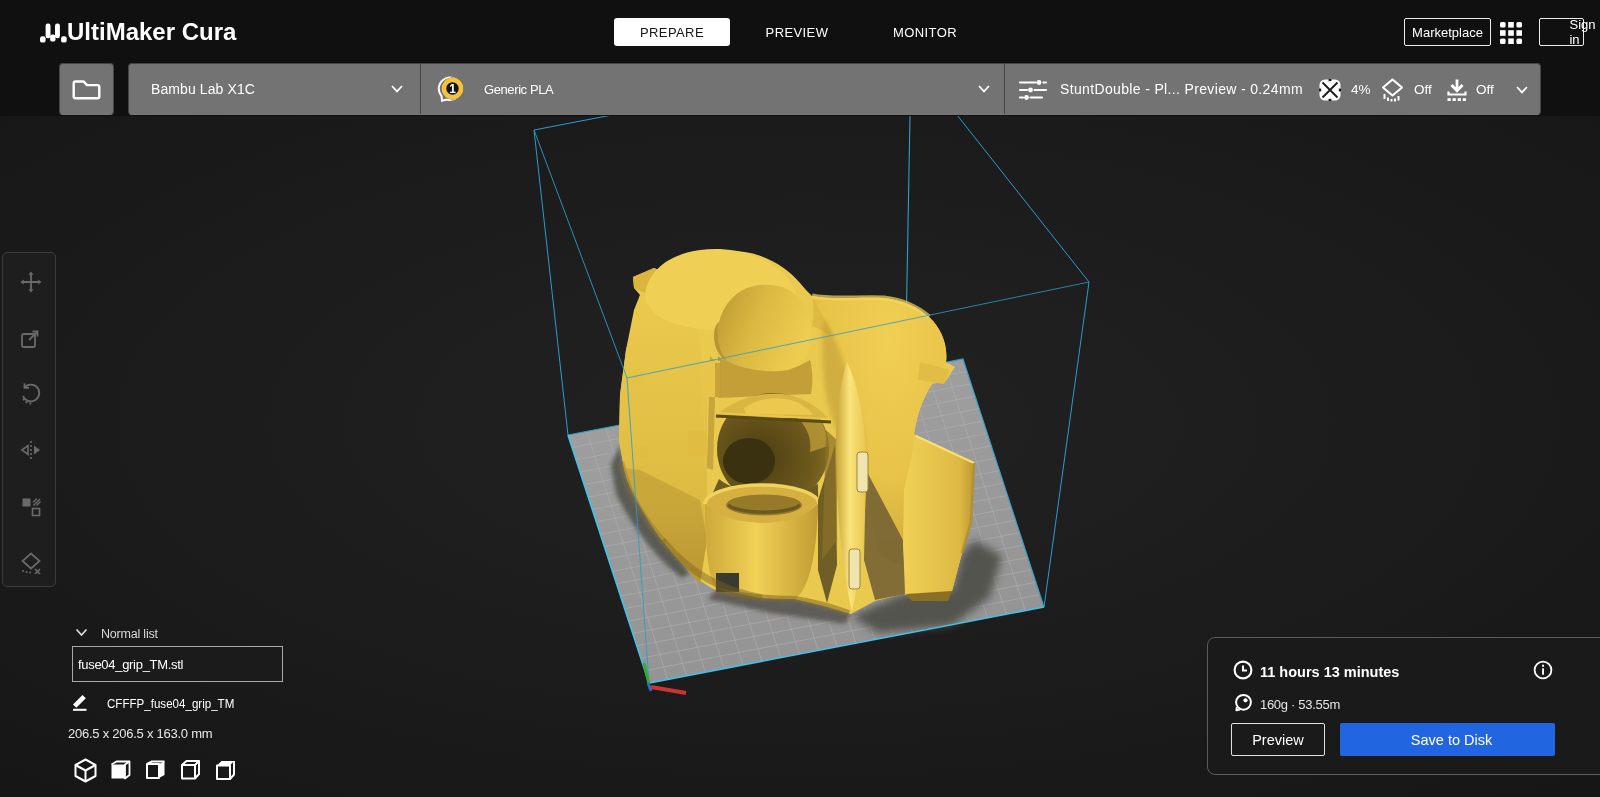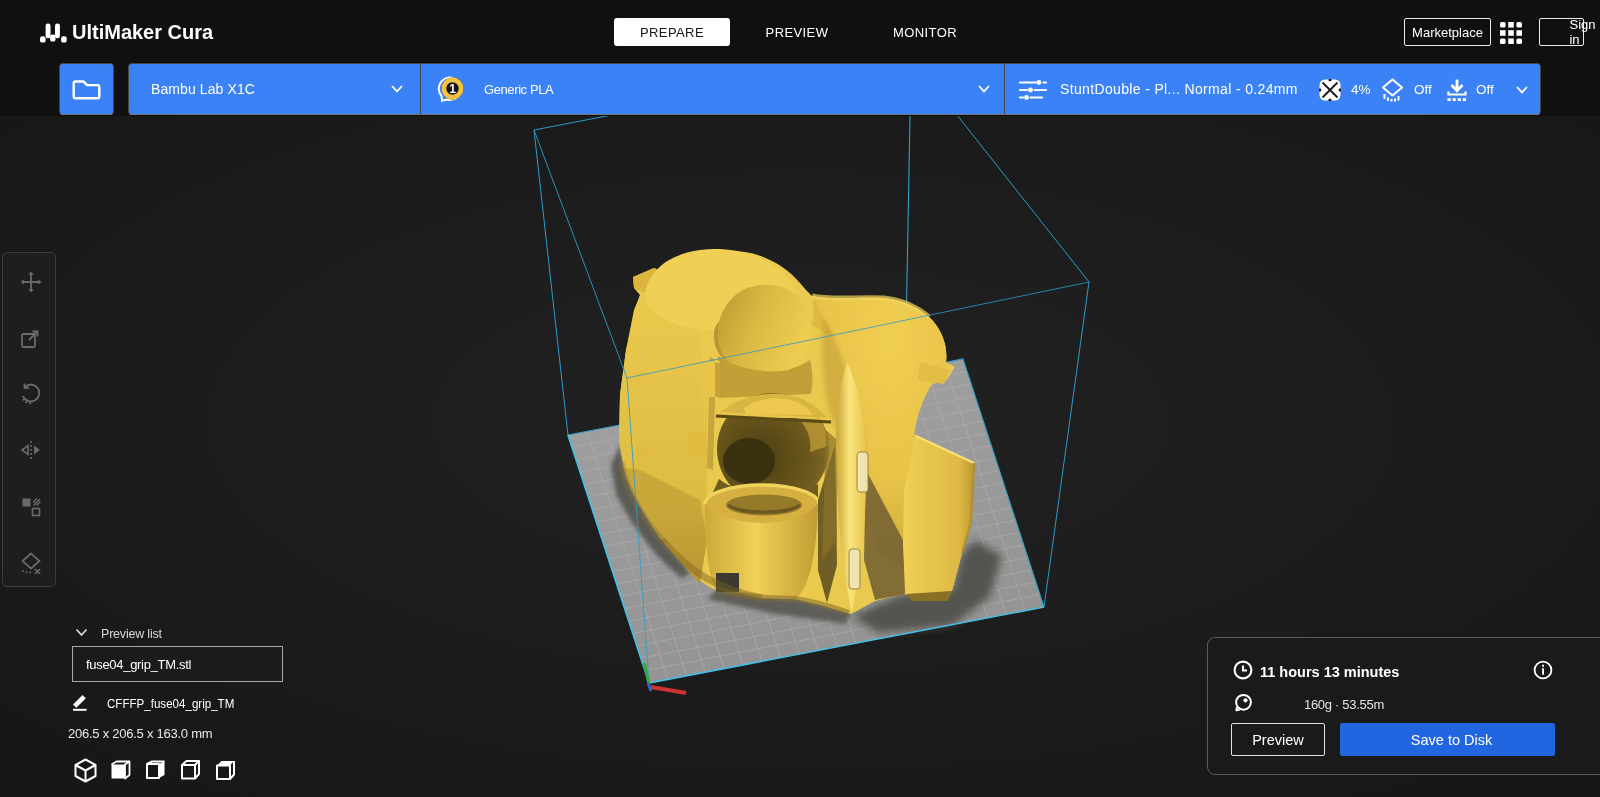--- a/index.html
+++ b/index.html
@@ -3,36 +3,36 @@
 <style>
 *{margin:0;padding:0;box-sizing:border-box;font-family:"Liberation Sans",sans-serif;}
 html,body{width:1600px;height:797px;overflow:hidden;background:#101010;}
 body{position:relative;}
 #scene{position:absolute;left:0;top:116px;}
 .abs{position:absolute;}
 .flexc{display:flex;align-items:center;justify-content:center;}
 
 #hdr{position:absolute;left:0;top:0;width:1600px;height:116px;background:#101010;}
 #logo{position:absolute;left:40px;top:19px;height:26px;display:flex;align-items:center;}
-#logotext{color:#fff;font-size:20px;font-weight:bold;letter-spacing:0px;margin-left:5px;}
+#logotext{color:#fff;font-size:24px;font-weight:bold;letter-spacing:0px;}
 .tab{position:absolute;top:18px;height:28px;color:#fff;font-size:13px;letter-spacing:0.4px;display:flex;align-items:center;justify-content:center;}
 #tab1{left:614px;width:116px;background:#fff;color:#161616;border-radius:3px;}
 #tab2{left:757px;width:80px;}
 #tab3{left:884px;width:82px;}
 .hbtn{position:absolute;top:18px;height:28px;border:1px solid #ececec;border-radius:2px;color:#fff;font-size:13px;display:flex;align-items:center;justify-content:center;background:#101010;}
 
-.tbox{position:absolute;top:63px;height:52px;background:#3b82f6;border:1px solid #454545;border-bottom-color:#767676;}
+.tbox{position:absolute;top:63px;height:52px;background:#737373;border:1px solid #454545;border-bottom-color:#767676;}
 #fbtn{left:59px;width:55px;height:52px;border-radius:4px;}
 #selbar{left:128px;width:1413px;border-radius:4px;}
 .vdiv{position:absolute;top:0;bottom:0;width:1px;background:#454545;}
 .tbtext{color:#fff;position:absolute;top:0;height:50px;display:flex;align-items:center;}
 
 #tools{position:absolute;left:2px;top:252px;width:54px;height:335px;background:#1e1e1e;border:1px solid #3c3c3c;border-radius:5px;}
 .ticon{position:absolute;left:17px;width:22px;height:22px;}
-#objinput{position:absolute;left:72px;top:646px;width:211px;height:36px;border:1px solid #aaa;background:#1b1b1b;color:#fff;font-size:13px;letter-spacing:-0.3px;display:flex;align-items:center;padding-left:13px;}
+#objinput{position:absolute;left:72px;top:646px;width:211px;height:36px;border:1px solid #aaa;background:#1b1b1b;color:#fff;font-size:13px;letter-spacing:-0.3px;display:flex;align-items:center;padding-left:5px;}
 
 #job{position:absolute;left:1207px;top:637px;width:418px;height:138px;background:#1a1a1a;border:1px solid #5c5c5c;border-radius:8px;}
 #prevbtn{position:absolute;left:23px;top:85px;width:94px;height:33px;border:1.5px solid #e2e2e2;border-radius:2px;color:#fff;font-size:14.5px;display:flex;align-items:center;justify-content:center;background:#1a1a1a;}
 #savebtn{position:absolute;left:132px;top:85px;width:215px;height:33px;background:#2166e0;border-radius:2px;color:#fff;font-size:14.5px;display:flex;align-items:center;justify-content:center;padding-left:8px;}
 </style></head>
 <body>
 
 <svg id="scene" width="1600" height="681" viewBox="0 116 1600 681">
  <defs>
   <radialGradient id="vbg" cx="0.5" cy="0.45" r="0.75">
@@ -259,21 +259,21 @@
         <circle cx="21" cy="5.5" r="2.4" stroke="none"></circle>
         <path d="M25.5 5.5 H28"></path>
    <path d="M2 13 H9"></path>
         <circle cx="12.5" cy="13" r="2.4" stroke="none"></circle>
         <path d="M16.5 13 H28"></path>
    <path d="M2 20.5 H5"></path>
         <circle cx="8.5" cy="20.5" r="2.4" stroke="none"></circle>
         <path d="M12.5 20.5 H24"></path>
   </g>
  </svg>
- <div class="tbtext" style="left:931px;font-size:14px;letter-spacing:0.35px;">StuntDouble - Pl... Normal - 0.24mm</div>
+ <div class="tbtext" style="left:931px;font-size:14px;letter-spacing:0.35px;">StuntDouble - Pl... Preview - 0.24mm</div>
  <svg class="abs" style="left:1190px;top:15px;" width="22" height="22" viewBox="0 0 22 22">
   <rect x="0.5" y="0.5" width="21" height="21" rx="5.5" fill="#fff"></rect>
   <g stroke="#191919" stroke-width="1.8">
    <path d="M3.5 3.5 L18.5 18.5 M18.5 3.5 L3.5 18.5"></path>
   </g>
   <g fill="#191919">
    <rect x="9.6" y="0" width="2.8" height="2.2"></rect>
         <rect x="9.6" y="19.8" width="2.8" height="2.2"></rect>
    <rect x="0" y="9.6" width="2.2" height="2.8"></rect>
         <rect x="19.8" y="9.6" width="2.2" height="2.8"></rect>
@@ -367,21 +367,21 @@
       </g>
   <g stroke="#6a6a6a" stroke-width="1.6">
         <path d="M15 17 L20 22 M20 17 L15 22"></path>
       </g>
  </svg>
 </div>
 
 <svg class="abs" style="left:75px;top:628px;" width="13" height="9" viewBox="0 0 13 9">
     <path d="M1.5 1.5 L6.5 7 L11.5 1.5" fill="none" stroke="#ddd" stroke-width="1.7"></path>
   </svg>
-<div class="abs" style="left:101px;top:627px;font-size:12.5px;letter-spacing:-0.2px;color:#d8d8d8;">Preview list</div>
+<div class="abs" style="left:101px;top:627px;font-size:12.5px;letter-spacing:-0.2px;color:#d8d8d8;">Normal list</div>
 <div id="objinput">fuse04_grip_TM.stl</div>
 <svg class="abs" style="left:72px;top:695px;" width="17" height="16" viewBox="0 0 17 16">
  <path d="M1 11.5 L10.5 2 L13.8 5.3 L4.3 14.8 Z" fill="#fff" transform="translate(0,-2)"></path>
  <path d="M1 14.8 H14.5" stroke="#fff" stroke-width="2"></path>
 </svg>
 <div class="abs" style="left:107px;top:696px;font-size:13px;color:#fff;transform:scaleX(0.89);transform-origin:left;">CFFFP_fuse04_grip_TM</div>
 <div class="abs" style="left:68px;top:726px;font-size:13px;letter-spacing:-0.25px;color:#e8e8e8;">206.5 x 206.5 x 163.0 mm</div>
 <svg class="abs" style="left:74px;top:758px;" width="23" height="25" viewBox="0 0 23 25">
     <path d="M11.5 1.5 L21.5 7 V18 L11.5 23.5 L1.5 18 V7 Z" fill="none" stroke="#fff" stroke-width="2" stroke-linejoin="round"></path>
     <path d="M1.5 7 L11.5 12.5 L21.5 7 M11.5 12.5 V23.5" fill="none" stroke="#fff" stroke-width="2" stroke-linejoin="round"></path>
@@ -415,16 +415,16 @@
  <svg class="abs" style="left:325px;top:21.5px;" width="20" height="20" viewBox="0 0 20 20">
   <circle cx="10" cy="10" r="8.4" fill="none" stroke="#fff" stroke-width="1.8"></circle>
   <rect x="9.1" y="8.3" width="1.9" height="6.4" fill="#fff"></rect>
   <rect x="9.1" y="4.7" width="1.9" height="2.1" fill="#fff"></rect>
  </svg>
  <svg class="abs" style="left:25px;top:55px;" width="20" height="20" viewBox="0 0 20 20">
   <circle cx="10.5" cy="9.3" r="7.4" fill="none" stroke="#fff" stroke-width="2"></circle>
   <path d="M3.8 14 L3.4 17.4 L6.8 16.6" fill="none" stroke="#fff" stroke-width="1.9" stroke-linejoin="round"></path>
   <circle cx="12.5" cy="7.3" r="2.1" fill="#fff"></circle>
  </svg>
- <div class="abs" style="left:52px;top:59px;font-size:13px;letter-spacing:-0.3px;color:#e4e4e4;margin-left:44px;">160g · 53.55m</div>
+ <div class="abs" style="left:52px;top:59px;font-size:13px;letter-spacing:-0.3px;color:#e4e4e4;">160g · 53.55m</div>
  <div id="prevbtn">Preview</div>
  <div id="savebtn">Save to Disk</div>
 </div>
 
 </body></html>

